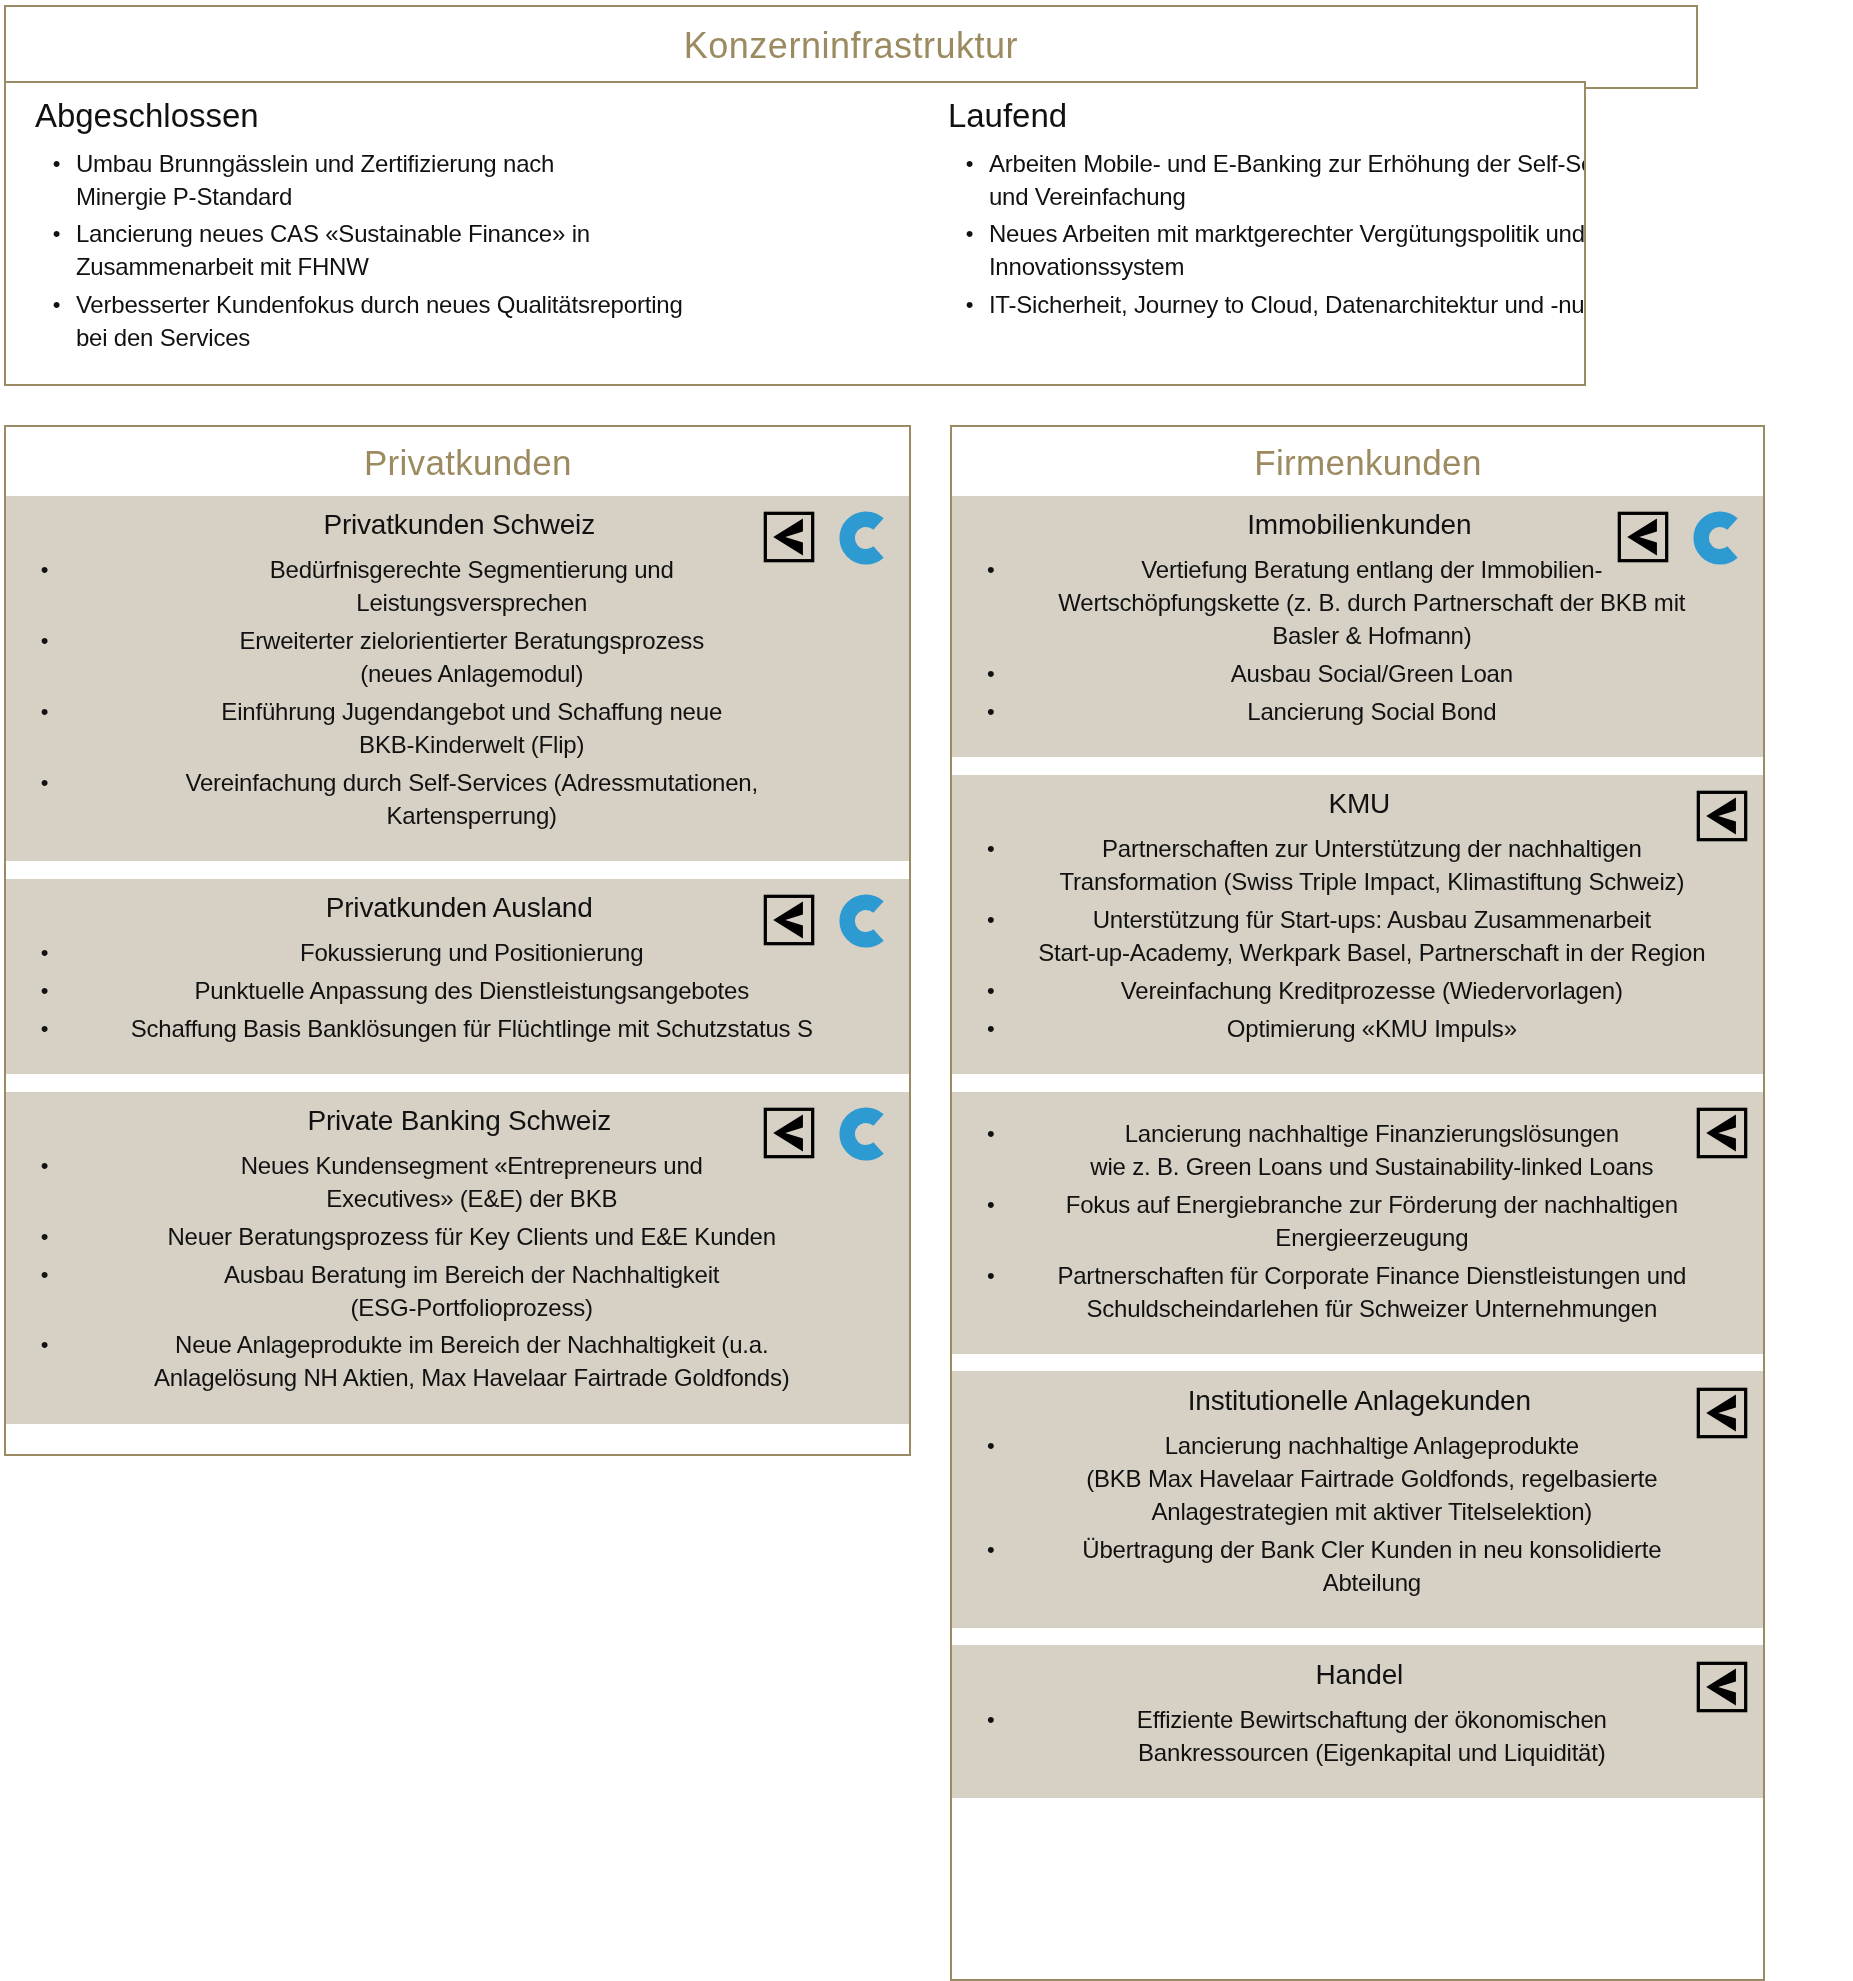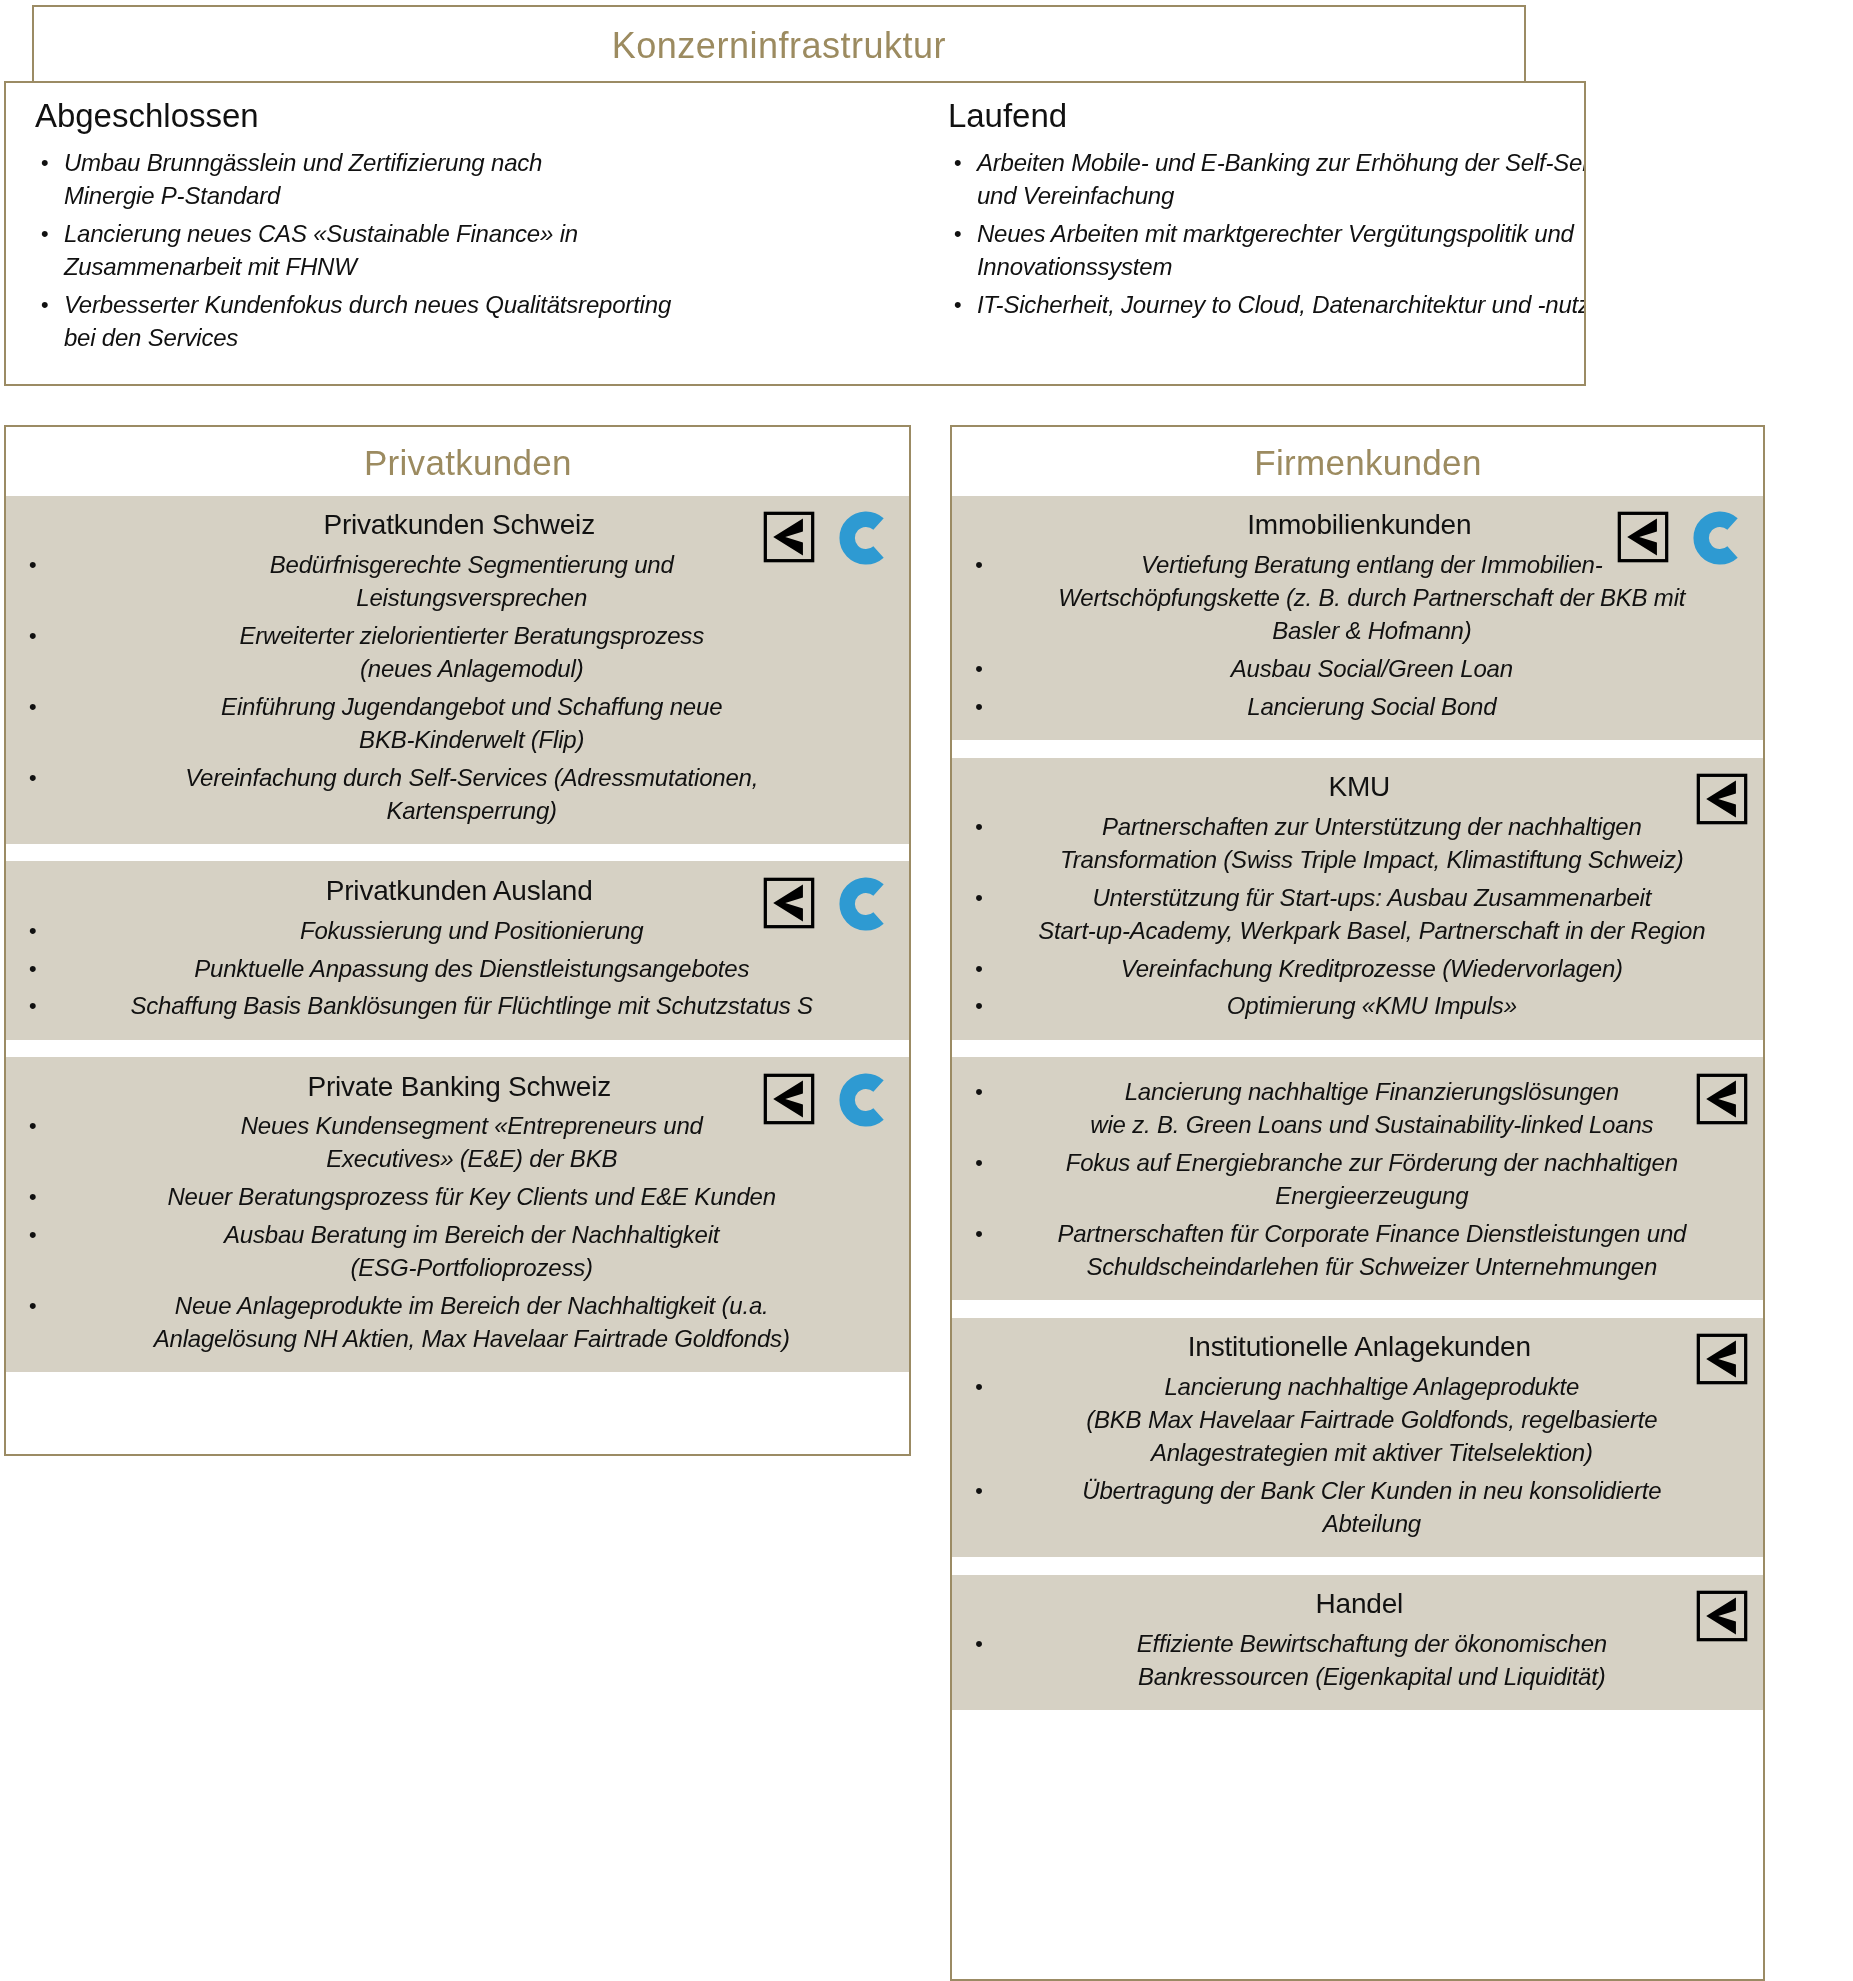--- a/index.html
+++ b/index.html
@@ -2,30 +2,30 @@
 <html><head>
 <meta charset="utf-8">
 <style>
   html,body{margin:0;padding:0;}
   body{
     width:1854px;height:1981px;position:relative;background:#ffffff;
     font-family:"Liberation Sans","DejaVu Sans",sans-serif;color:#111;
     overflow:hidden;
   }
   .box{position:absolute;background:#fff;border:2.9px solid #9b8b64;box-sizing:border-box;overflow:hidden;}
-  .title-box{left:3.9px;top:4.8px;width:1494px;height:84px;margin-left:28px;}
+  .title-box{left:3.9px;top:4.8px;width:1694px;height:84px;}
   .main-title{
     text-align:center;line-height:78px;font-size:36px;color:#9c8b60;letter-spacing:0.5px;
   }
   .status-box{left:3.9px;top:81px;width:1582px;height:305px;}
   .status-col{position:absolute;top:13.5px;}
   .col-left{left:29px;width:850px;}
   .col-right{left:942px;width:879px;}
   .status-heading{font-size:33px;color:#111;margin:0 0 11.6px 0;}
-  ul.bullets{list-style:none;margin:0;padding:0;font-style:italic;}
+  ul.bullets{list-style:none;margin:12px;padding:0;}
   ul.bullets li{
     position:relative;font-size:24px;line-height:33px;margin-top:4.8px;
     padding-left:29px;white-space:pre-line;letter-spacing:-0.2px;
   }
   ul.bullets li::before{
     content:"\2022";position:absolute;left:5.8px;top:0px;font-size:22px;color:#111;
   }
   .panel{background:#fff;text-align:center;}
   .panel-priv{left:3.9px;top:425px;width:907px;height:1031px;}
   .panel-firm{left:950px;top:425px;width:815px;height:1556px;}

